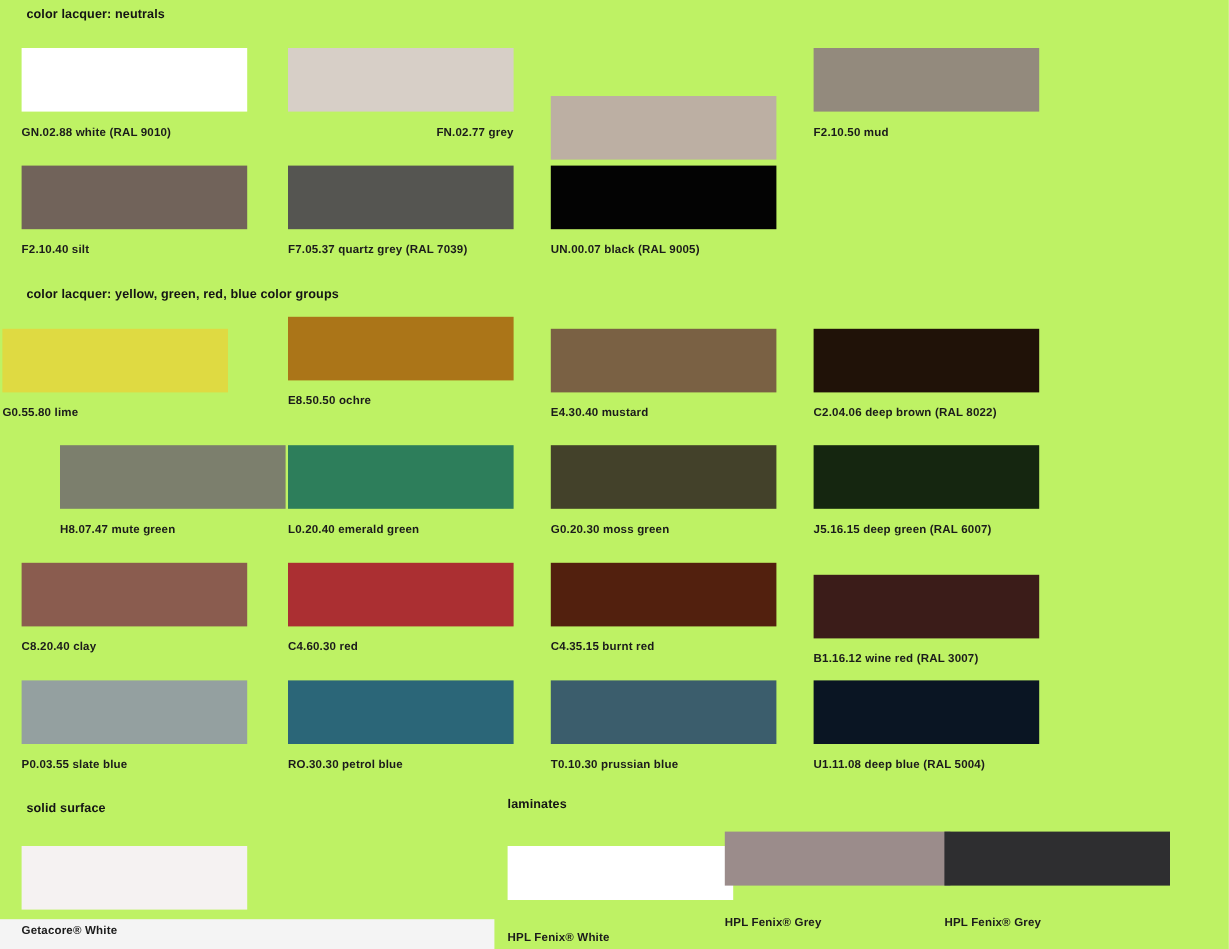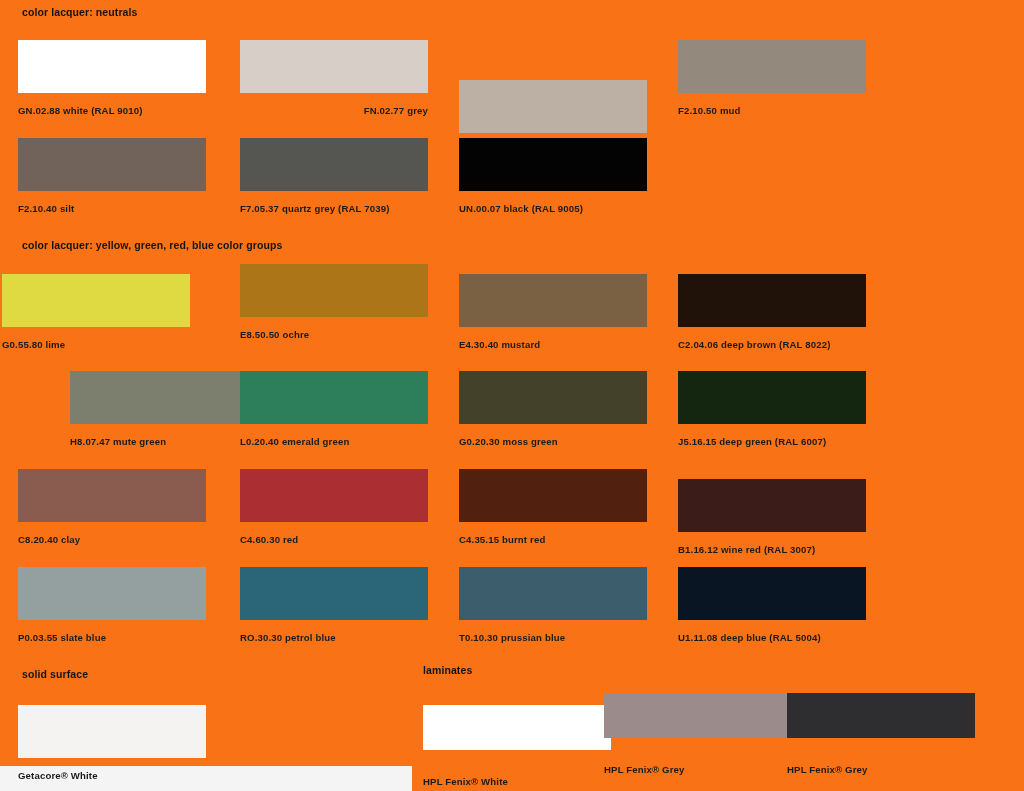--- a/index.html
+++ b/index.html
@@ -63,21 +63,21 @@
   .lam .chip {
     height: 45px;
   }
   .lam .chip-label {
     margin-top: 26px;
   }
 </style>
 </head>
 <body>
 
-<div class="sheet" style="background: #f97316;">
+<div class="sheet" style="background: #bef264;">
   <div class="bottom-panel" style="background: rgb(244, 244, 244);"></div>
   <div id="sections-root">
       <div class="section-title" style="left: 22px; top: 6px;">color lacquer: neutrals</div>
       <div class="swatch-cell" style="left: 18px; top: 40px;">
         <div class="chip" style="background: rgb(255, 255, 255);"></div>
         <span class="chip-label">GN.02.88 white  (RAL 9010)</span>
       </div>
       <div class="swatch-cell" style="left: 240px; top: 40px; text-align: right;">
         <div class="chip" style="background: rgb(215, 207, 199);"></div>
         <span class="chip-label">FN.02.77 grey</span>
@@ -112,21 +112,21 @@
         <span class="chip-label">E8.50.50 ochre</span>
       </div>
       <div class="swatch-cell" style="left: 459px; top: 274px;">
         <div class="chip" style="background: rgb(122, 97, 68);"></div>
         <span class="chip-label">E4.30.40 mustard</span>
       </div>
       <div class="swatch-cell" style="left: 678px; top: 274px;">
         <div class="chip" style="background: rgb(32, 18, 8);"></div>
         <span class="chip-label">C2.04.06 deep brown (RAL 8022)</span>
       </div>
-      <div class="swatch-cell" style="left: 22px; top: 371px; padding-left: 48px;">
+      <div class="swatch-cell" style="left: 2px; top: 371px; padding-left: 48px;">
         <div class="chip" style="background: rgb(124, 127, 109);"></div>
         <span class="chip-label">H8.07.47 mute green</span>
       </div>
       <div class="swatch-cell" style="left: 240px; top: 371px;">
         <div class="chip" style="background: rgb(45, 126, 91);"></div>
         <span class="chip-label">L0.20.40 emerald green</span>
       </div>
       <div class="swatch-cell" style="left: 459px; top: 371px;">
         <div class="chip" style="background: rgb(67, 65, 42);"></div>
         <span class="chip-label">G0.20.30 moss green</span>

